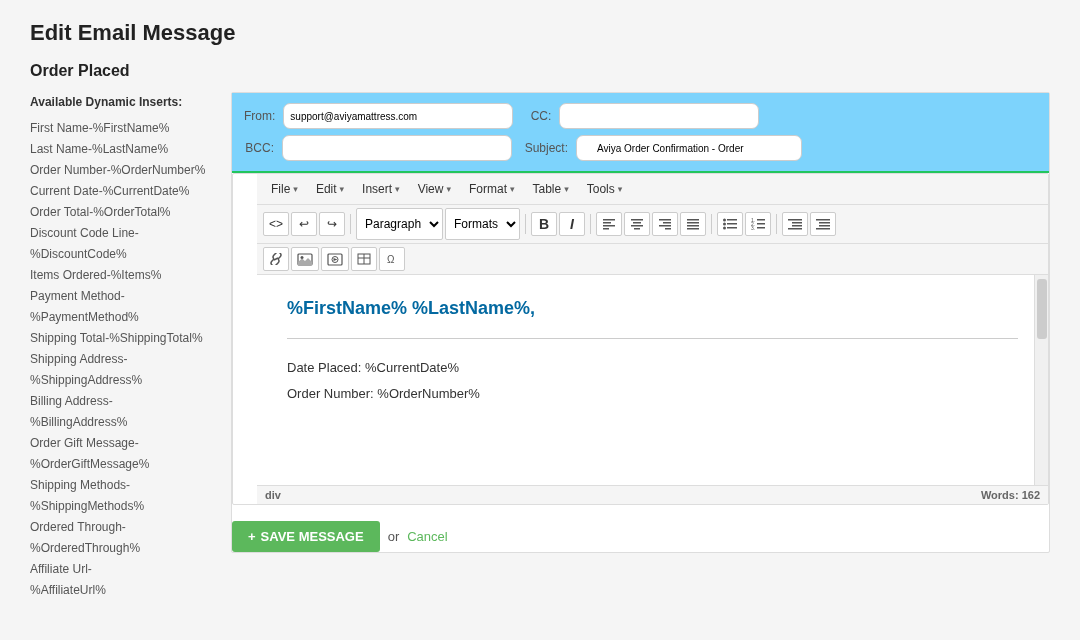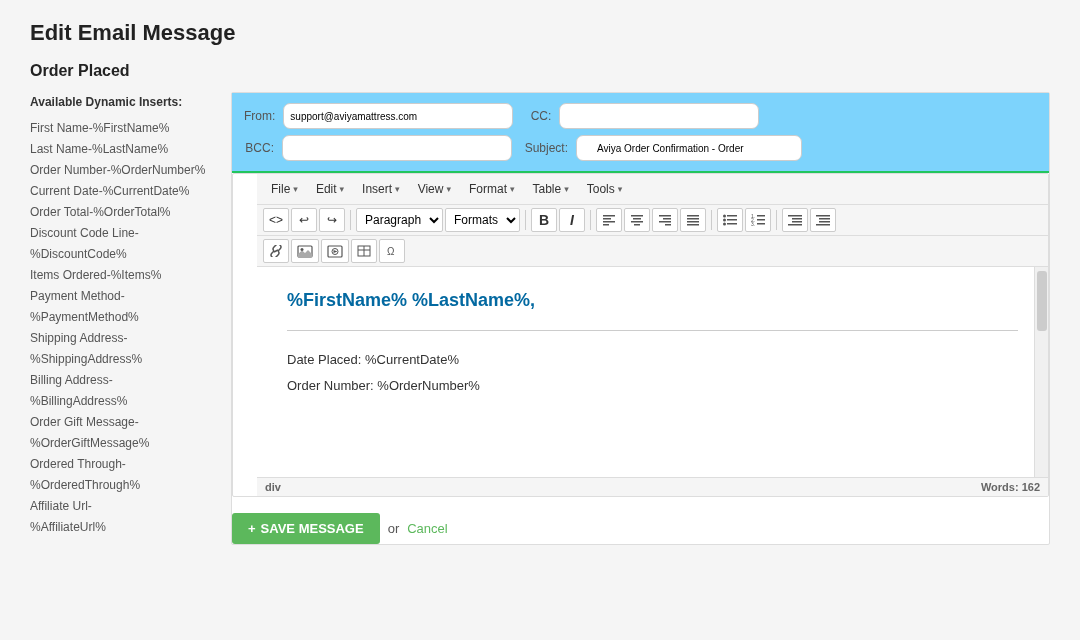--- a/index.html
+++ b/index.html
@@ -131,21 +131,21 @@
       justify-content: center;
       color: #333;
     }
     .tb-btn.icon-btn { font-size: 14px; font-weight: bold; }
     .tb-separator { width: 1px; height: 20px; background: #ccc; margin: 0 3px; }
     .para-select {
       border: 1px solid #ccc;
       border-radius: 2px;
       padding: 2px 4px;
       font-size: 12px;
-      height: 24px;
+      height: 32px;
       background: #fff;
       cursor: pointer;
     }
     .editor-toolbar-insert {
       display: flex;
       align-items: center;
       gap: 2px;
       padding: 3px 6px;
       border-bottom: 1px solid #ddd;
       background: #f5f5f5;
@@ -250,23 +250,25 @@
     <div class="sidebar-title">Available Dynamic Inserts:</div>
     <div>
       <div class="sidebar-item">First Name-%FirstName%</div>
       <div class="sidebar-item">Last Name-%LastName%</div>
       <div class="sidebar-item">Order Number-%OrderNumber%</div>
       <div class="sidebar-item">Current Date-%CurrentDate%</div>
       <div class="sidebar-item">Order Total-%OrderTotal%</div>
       <div class="sidebar-item">Discount Code Line-<br>%DiscountCode%</div>
       <div class="sidebar-item">Items Ordered-%Items%</div>
       <div class="sidebar-item">Payment Method-<br>%PaymentMethod%</div>
+      <div class="sidebar-item">Shipping Total-%ShippingTotal%</div>
       <div class="sidebar-item">Shipping Address-<br>%ShippingAddress%</div>
       <div class="sidebar-item">Billing Address-<br>%BillingAddress%</div>
       <div class="sidebar-item">Order Gift Message-<br>%OrderGiftMessage%</div>
+      <div class="sidebar-item">Shipping Methods-<br>%ShippingMethods%</div>
       <div class="sidebar-item">Ordered Through-<br>%OrderedThrough%</div>
       <div class="sidebar-item">Affiliate Url-<br>%AffiliateUrl%</div>
     </div>
   </div>
 
   <div class="main-panel">
 
     <div class="email-fields">
       <div class="field-row">
         <span class="field-label">From:</span>

